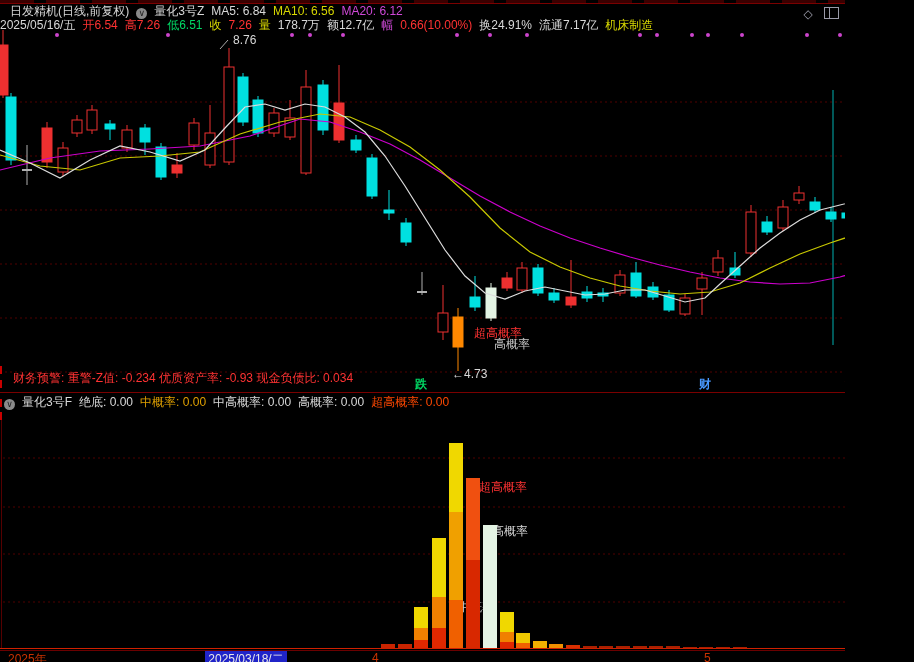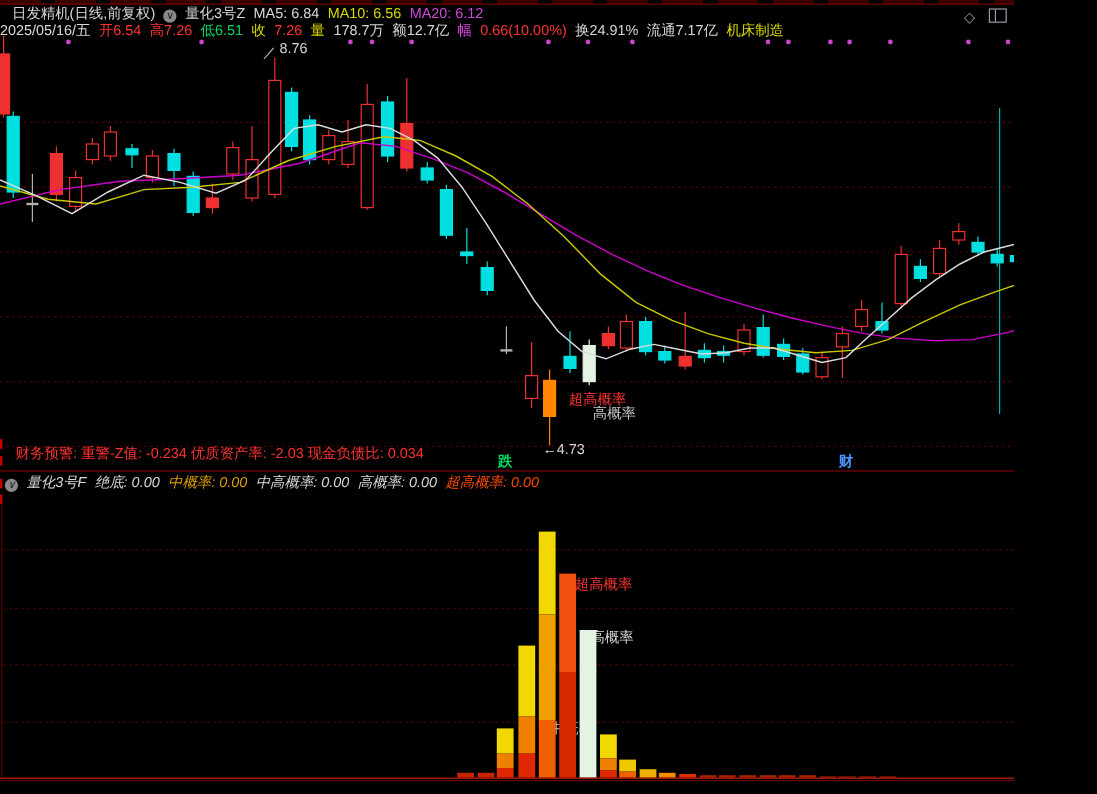--- a/index.html
+++ b/index.html
@@ -5,21 +5,21 @@
   html,body{margin:0;padding:0;background:#000;}
   #app{position:relative;width:845px;height:662px;background:#000;overflow:hidden;
        font-family:"Liberation Sans",sans-serif;}
   .top-strip{position:absolute;left:0;top:0;width:914px;height:3px;
        background:repeating-linear-gradient(90deg,#3a0000 0 34px,#000 34px 46px);
        border-bottom:1px solid #7a0000;}
   .row{position:absolute;white-space:nowrap;font-size:12px;line-height:14px;}
   .row span{margin-right:7px;}
   #row1{left:10px;top:4px;}
   #row2{left:0;top:18px;}
-  #subheader{left:4px;top:395px;font-size:12px;font-style:italic;}
+  #subheader{left:4px;top:395px;font-size:12px;}
   .circle-ico{display:inline-block;width:11px;height:11px;border-radius:50%;
        background:#8a8a8a;color:#222;font-size:9px;line-height:11px;text-align:center;
        vertical-align:-1px;margin-right:7px;}
   .win-icons{position:absolute;right:6px;top:7px;color:#9a9aa8;font-size:12px;}
   .win-icons .split{display:inline-block;width:13px;height:10px;border:1px solid #9a9aa8;
        margin-left:8px;position:relative;vertical-align:-1px;}
   .win-icons .split::after{content:"";position:absolute;left:4px;top:0;width:1px;height:100%;
        background:#9a9aa8;}
   #warning{position:absolute;left:13px;top:370px;font-size:12px;color:#ff3232;}
   .tag{position:absolute;font-size:12px;font-weight:bold;}
@@ -220,34 +220,40 @@
       <rect x="616" y="646" width="14" height="2" fill="#a82000"></rect>
       <rect x="633" y="646" width="14" height="2" fill="#a82000"></rect>
       <rect x="649" y="646" width="14" height="2" fill="#a82000"></rect>
       <rect x="666" y="646" width="14" height="2" fill="#a82000"></rect>
       <rect x="683" y="647" width="14" height="1" fill="#a82000"></rect>
       <rect x="699" y="647" width="14" height="1" fill="#a82000"></rect>
       <rect x="716" y="647" width="14" height="1" fill="#a82000"></rect>
       <rect x="733" y="647" width="14" height="1" fill="#a82000"></rect>
     </svg>
 
-  <div id="warning">财务预警: 重警-Z值: -0.234 优质资产率: -2.03 现金负债比: 0.034</div>
+  <div id="warning">财务预警: 重警-Z值: -0.234 优质资产率: -0.93 现金负债比: 0.034</div>
   <div id="tags">
       <div class="tag" style="left: 415px; top: 376px; color: rgb(0, 216, 100);">跌</div>
       <div class="tag" style="left: 699px; top: 376px; color: rgb(72, 152, 255);">财</div>
       <div class="tag" style="left: 845px; top: 376px; color: rgb(255, 50, 50);">涨</div>
       <div class="tag" style="left: 861px; top: 376px; color: rgb(255, 170, 0); border: 1px solid rgb(136, 68, 0); line-height: 12px;">榜</div>
     </div>
 
   <div class="sep" style="top:392px;height:1px;background:#7a0000;"></div>
 
   <div class="row" id="subheader"><span class="circle-ico">∨</span><span style="color: rgb(216, 216, 216);">量化3号F</span><span style="color: rgb(216, 216, 216);">绝底: 0.00</span><span style="color: rgb(224, 160, 0);">中概率: 0.00</span><span style="color: rgb(216, 216, 216);">中高概率: 0.00</span><span style="color: rgb(216, 216, 216);">高概率: 0.00</span><span style="color: rgb(255, 72, 0);">超高概率: 0.00</span></div>
 
   <div class="edge-mark" style="top:366px;height:8px;"></div>
   <div class="edge-mark" style="top:380px;height:8px;"></div>
   <div class="edge-mark" style="top:399px;height:8px;"></div>
   <div class="edge-mark" style="top:412px;height:8px;"></div>
   <div class="sep" style="left:1px;top:420px;width:1px;height:228px;background:#550000;"></div>
 
   <div class="sep" style="top:648px;height:1px;background:#d02000;"></div>
   <div class="sep" style="top:650px;height:1px;background:#6a0000;"></div>
 
+  <div id="axis">
+    <span class="yr">2025年</span>
+    <span class="sel">2025/03/18/二</span>
+  <span class="mon" style="left: 372px;">4</span>
+      <span class="mon" style="left: 704px;">5</span>
+    </div>
 </div>
 
 </body></html>

